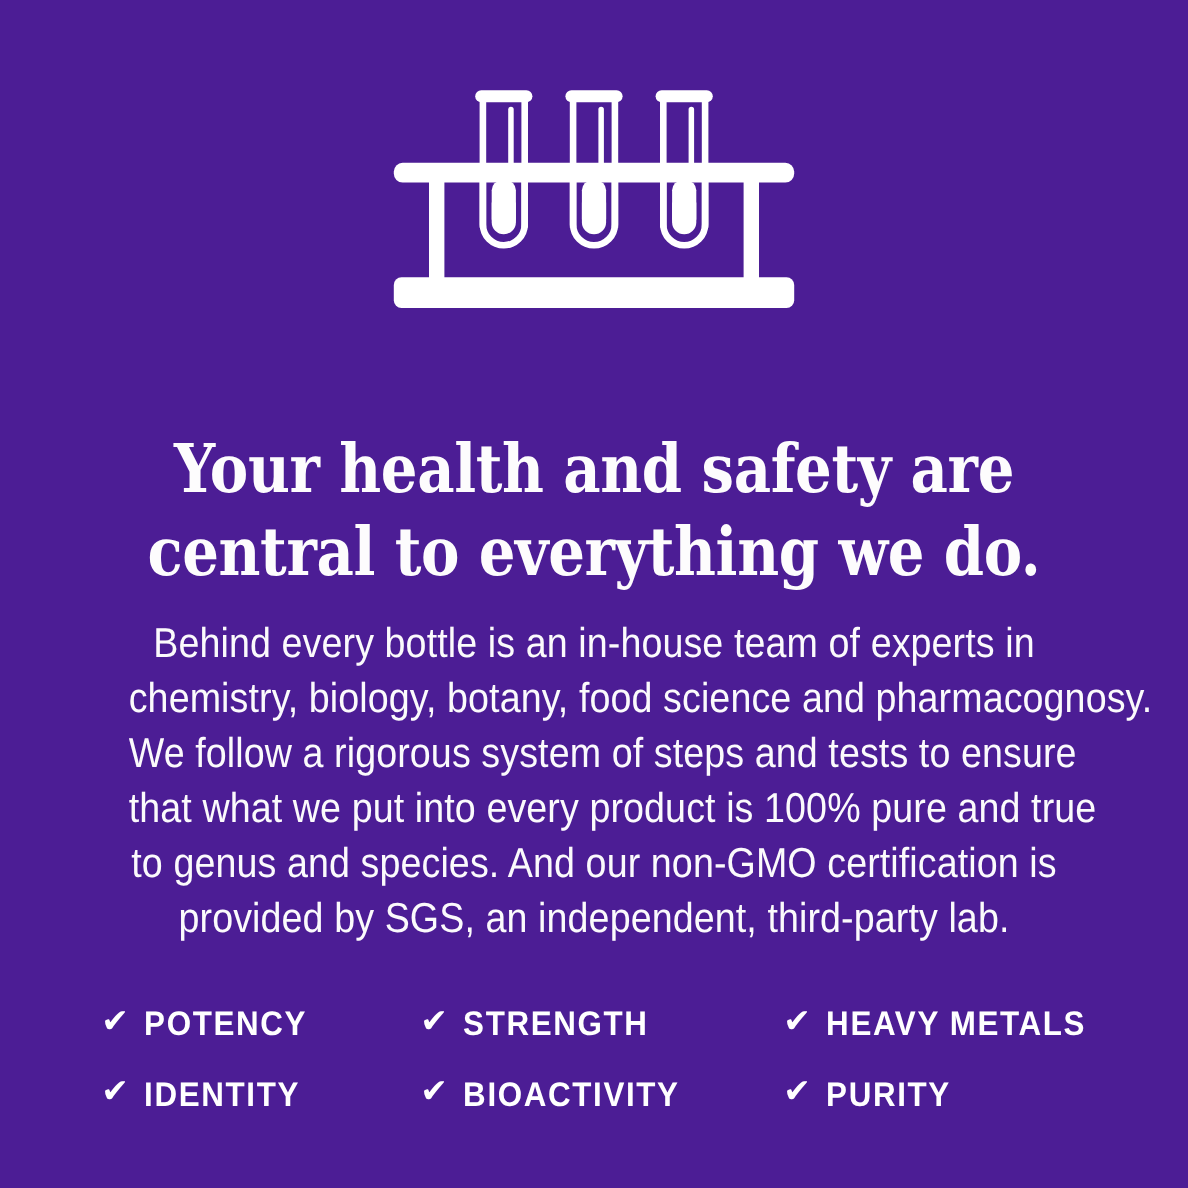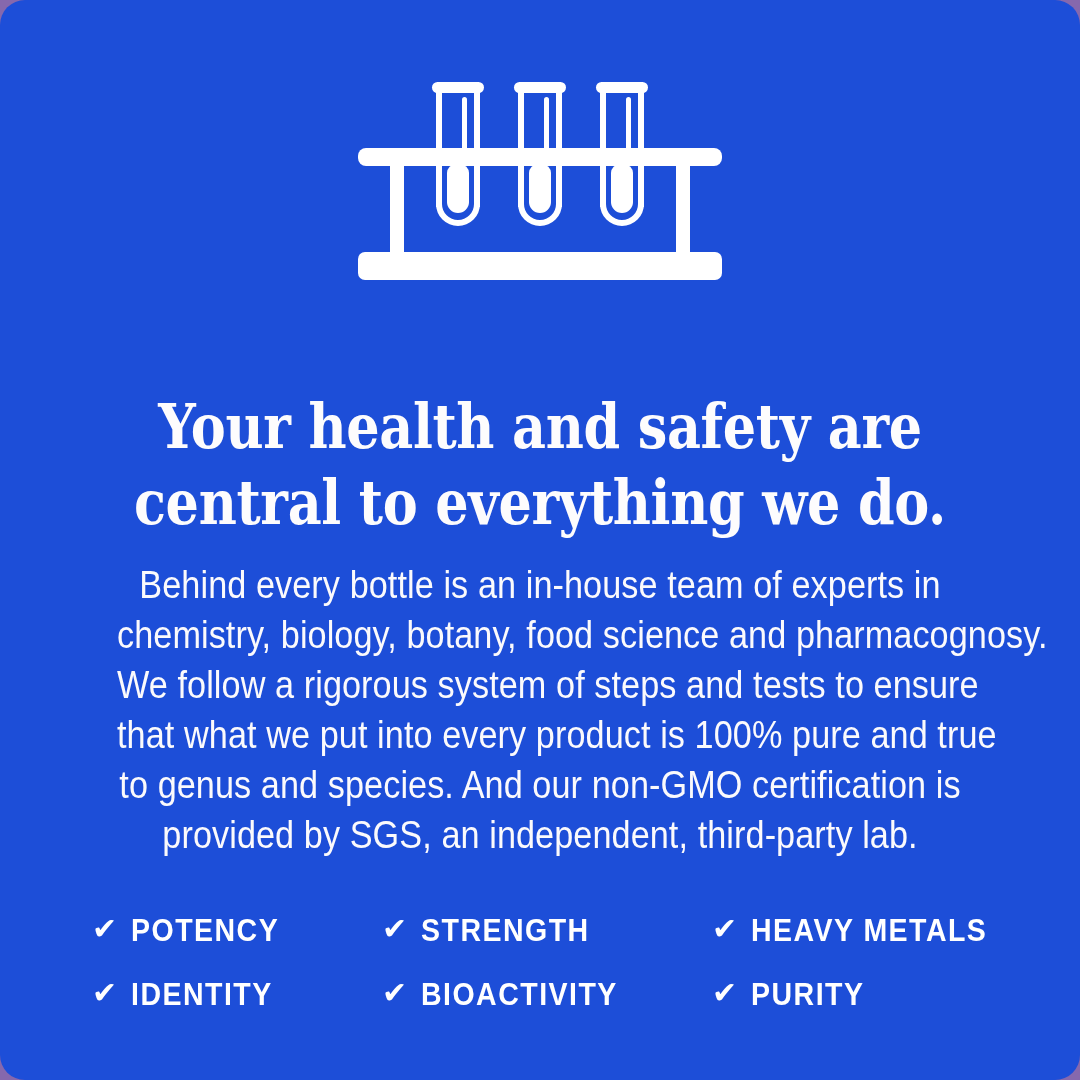--- a/index.html
+++ b/index.html
@@ -123,21 +123,21 @@
     font-size: 31px;
     line-height: 1;
     letter-spacing: 1.6px;
     transform: scaleX(0.92);
     transform-origin: 0 50%;
   }
 </style>
 </head>
 <body style="background: rgb(134, 104, 173);">
 
-<div id="card" style="background: #1d4ed8; border-radius: 25px;">
+<div id="card" style="background: #4c1d95;">
 
   <div class="icon-wrap">
     <svg viewBox="0 0 380 220" xmlns="http://www.w3.org/2000/svg" aria-hidden="true">
       <g fill="#ffffff">
 
         <g>
 
           <rect x="82" y="18" width="52" height="11" rx="5.5"></rect>
 
           <rect x="86" y="24" width="6" height="119"></rect>

